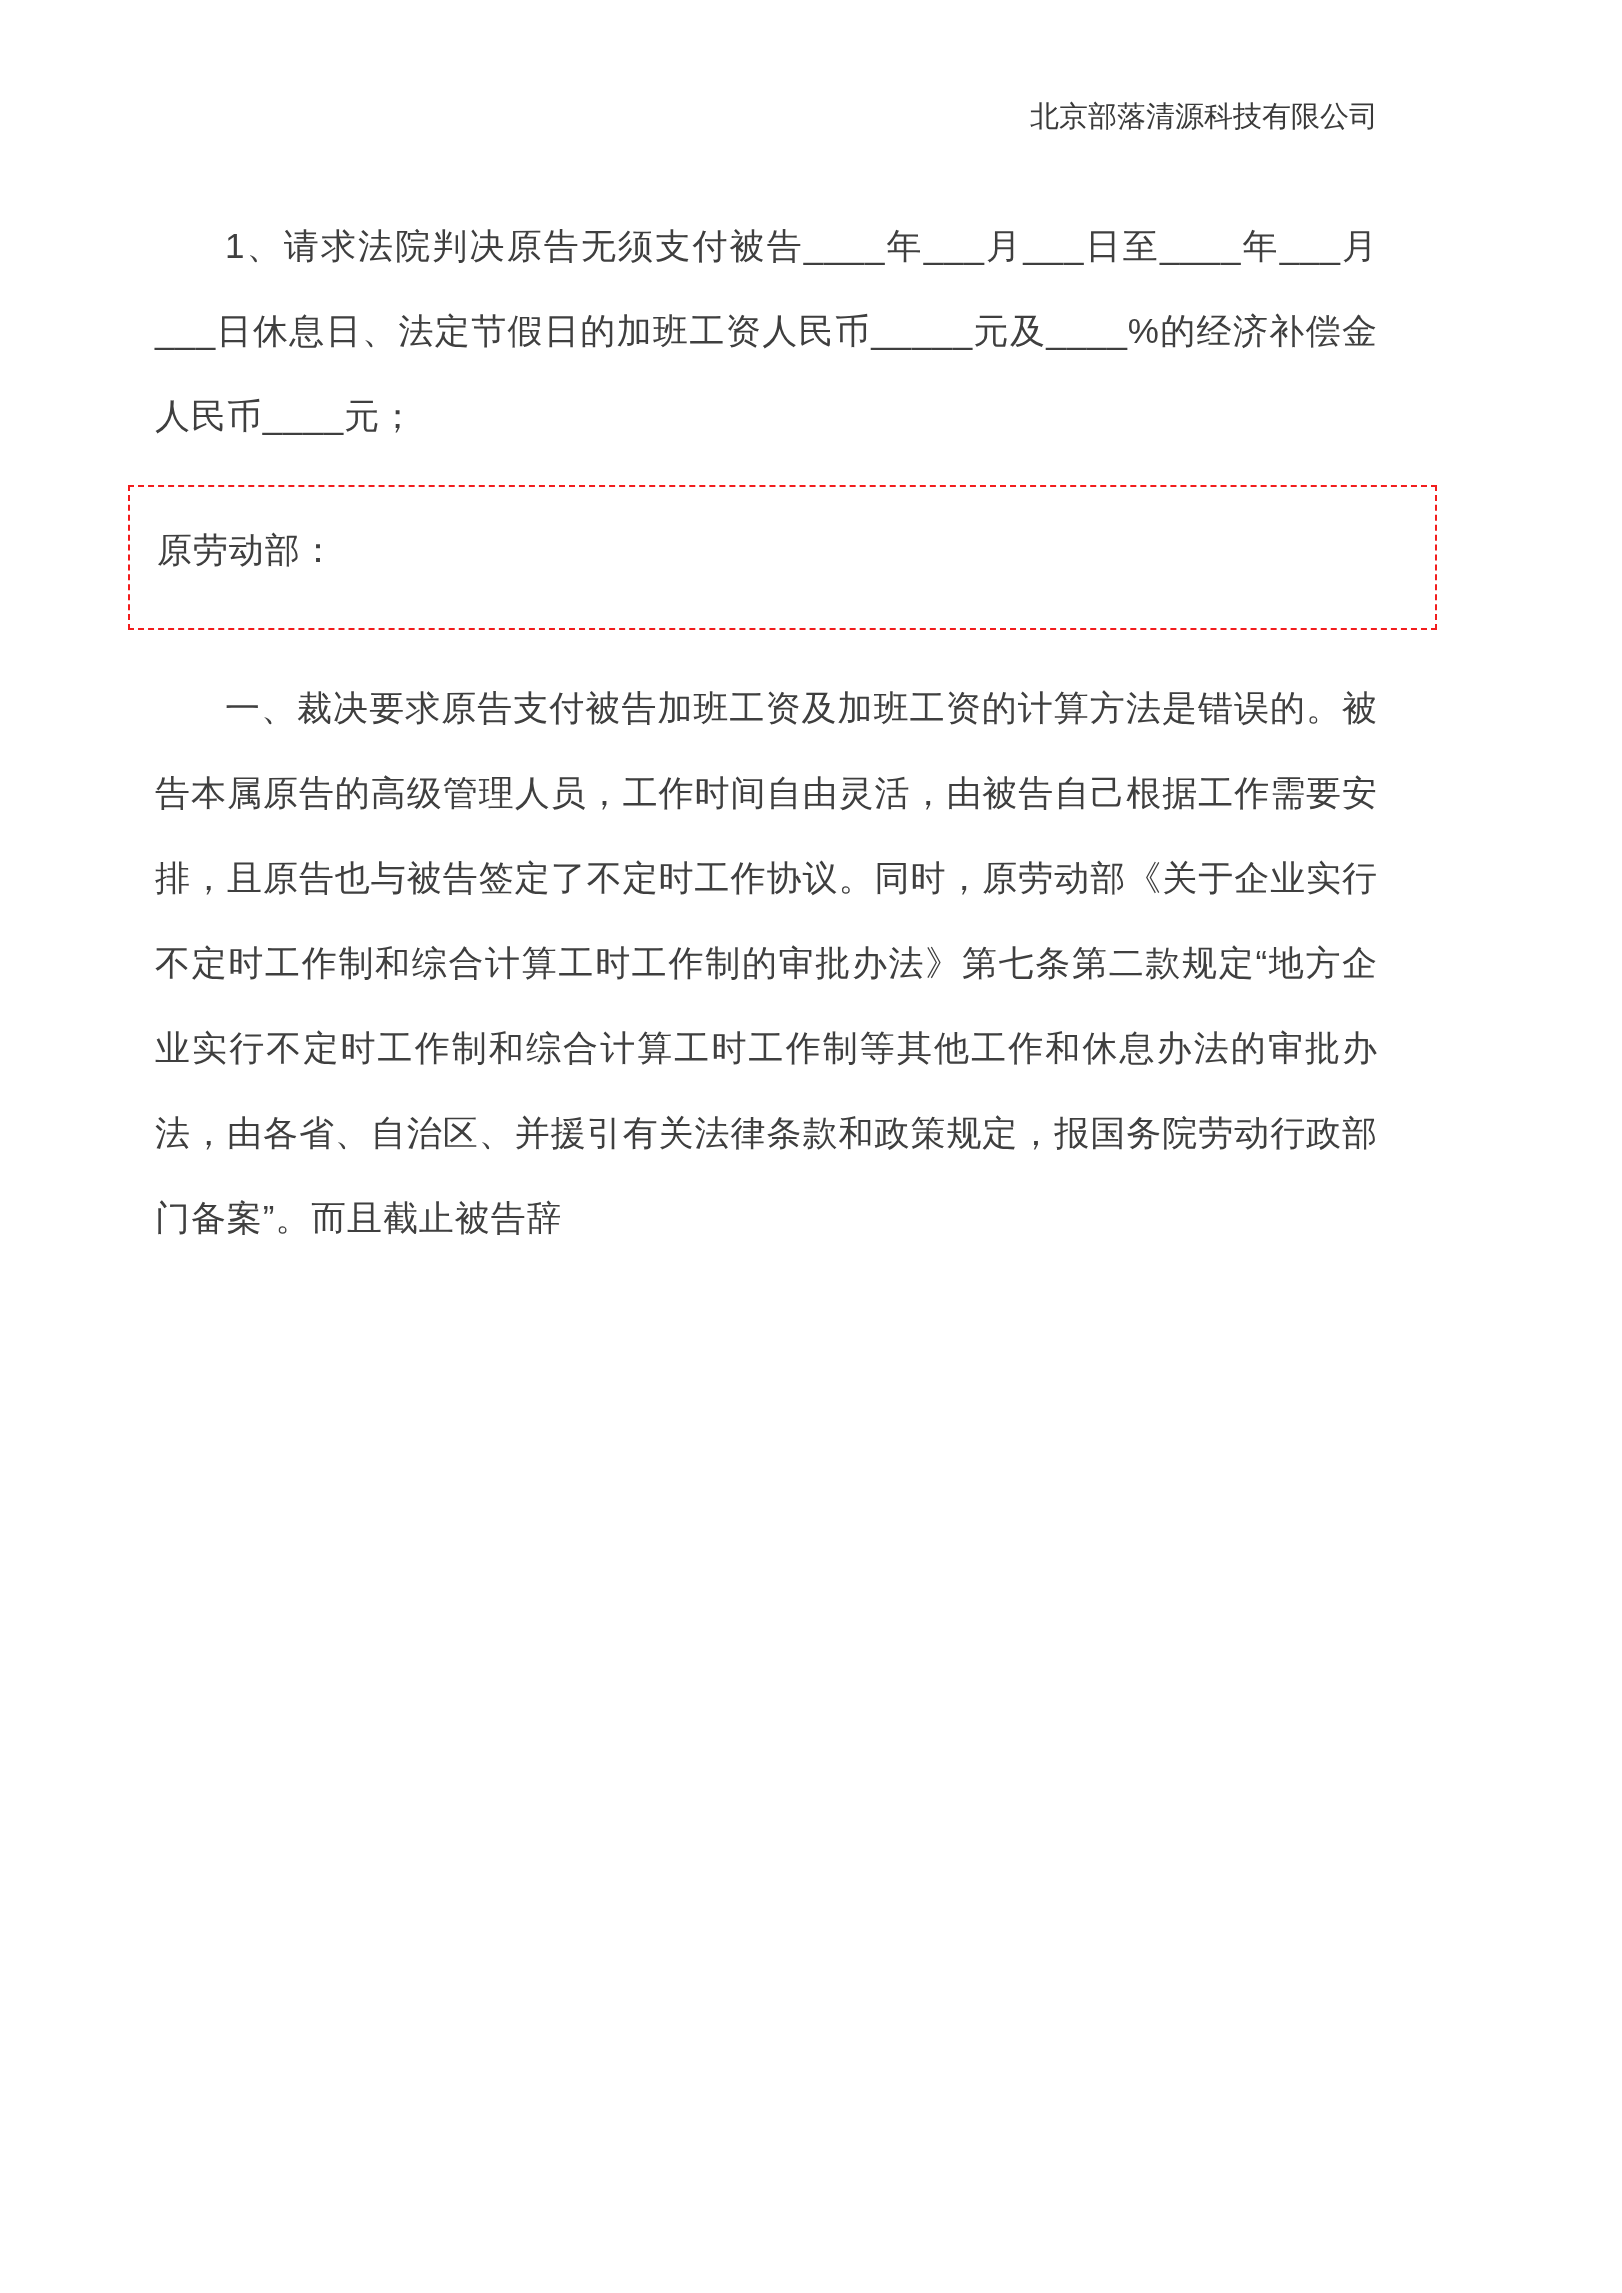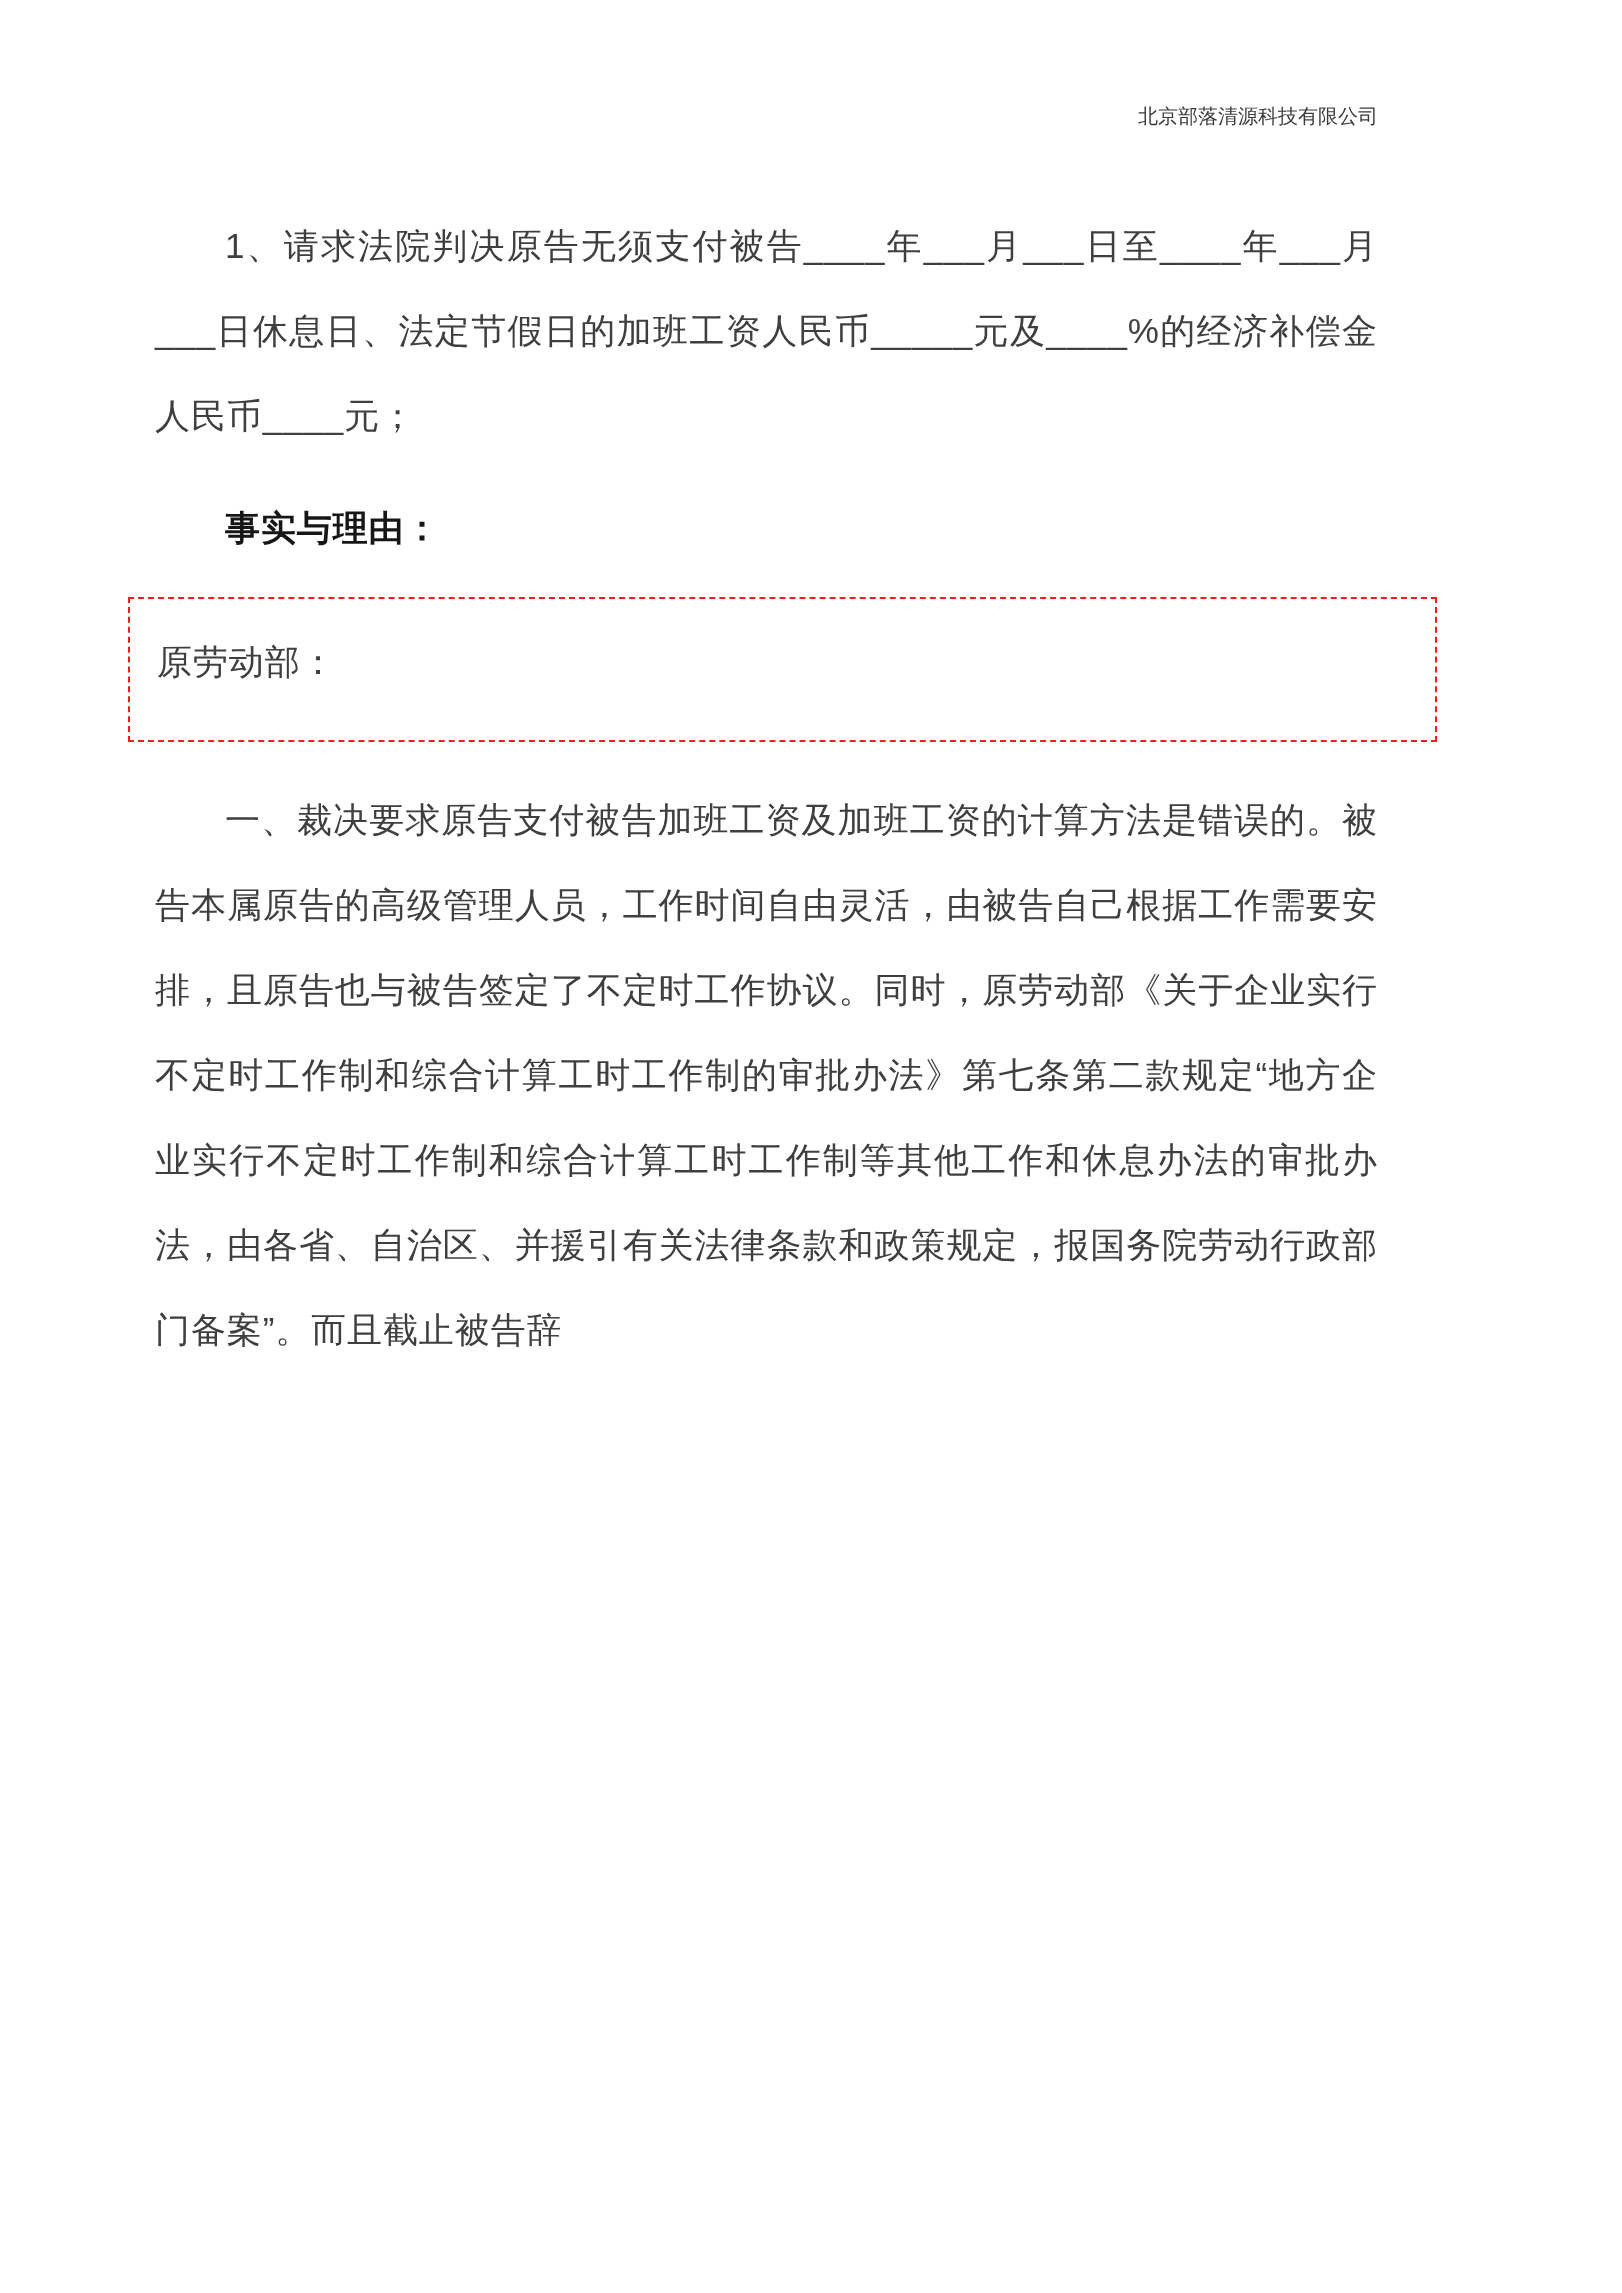--- a/index.html
+++ b/index.html
@@ -15,21 +15,21 @@
     background: #ffffff;
     padding: 98px 245px 0 155px;
     font-family: "Liberation Sans", "DejaVu Sans", sans-serif;
     font-size: 35px;
     line-height: 85px;
     color: #3f3f3f;
     overflow: hidden;
   }
   .company-header {
     text-align: right;
-    font-size: 20px;
+    font-size: 29px;
     line-height: 36px;
     color: #3a3a3a;
     margin: 0 0 69px 0;
   }
   p.para {
     margin: 0 0 27px 0;
     text-align: justify;
     letter-spacing: 0.9px;
   }
   p.indent {
@@ -52,21 +52,20 @@
 </head>
 <body>
 
 <div class="page">
 
   <div class="company-header">北京部落清源科技有限公司</div>
 
   <p class="para indent">1、请求法院判决原告无须支付被告____年___月___日至____年___月___日休息日、法定节假日的加班工资人民币_____元及____%的经济补偿金人民币____元；</p>
 
 
-  <p class="para indent heading">事实与理由：</p>
 
   <div class="risk-box">
     <p class="para">原劳动部：</p>
   </div>
 
 
   <p class="para indent">一、裁决要求原告支付被告加班工资及加班工资的计算方法是错误的。被告本属原告的高级管理人员，工作时间自由灵活，由被告自己根据工作需要安排，且原告也与被告签定了不定时工作协议。同时，原劳动部《关于企业实行不定时工作制和综合计算工时工作制的审批办法》第七条第二款规定“地方企业实行不定时工作制和综合计算工时工作制等其他工作和休息办法的审批办法，由各省、自治区、并援引有关法律条款和政策规定，报国务院劳动行政部门备案”。而且截止被告辞</p>
 
 </div>
 

